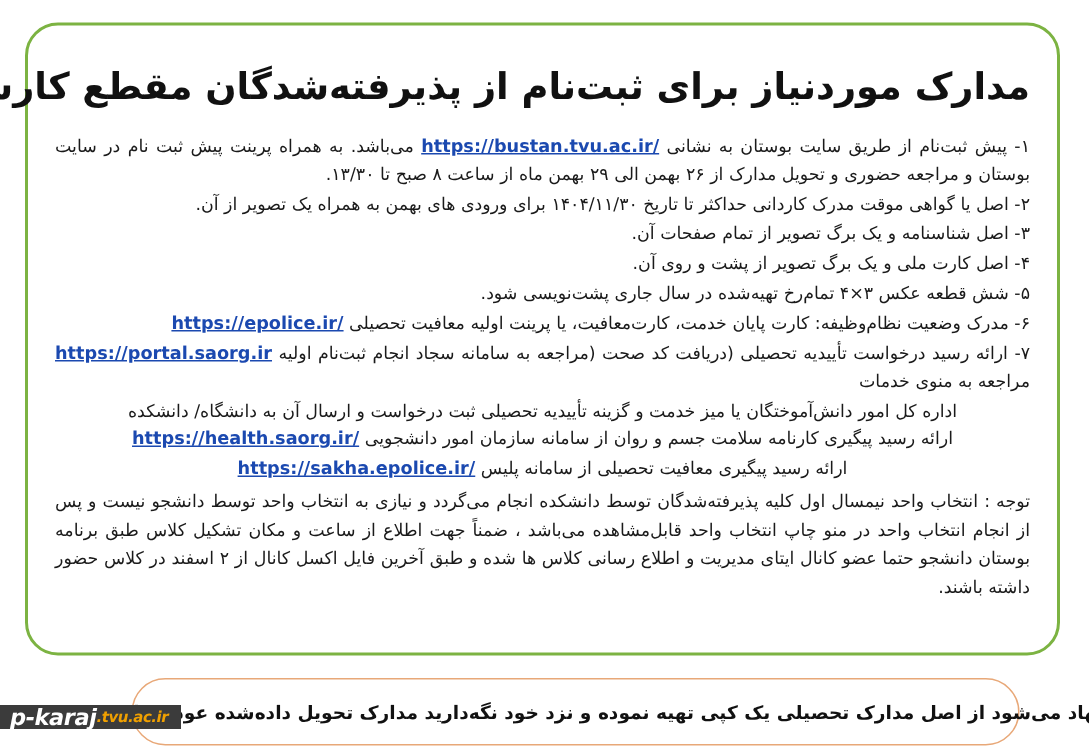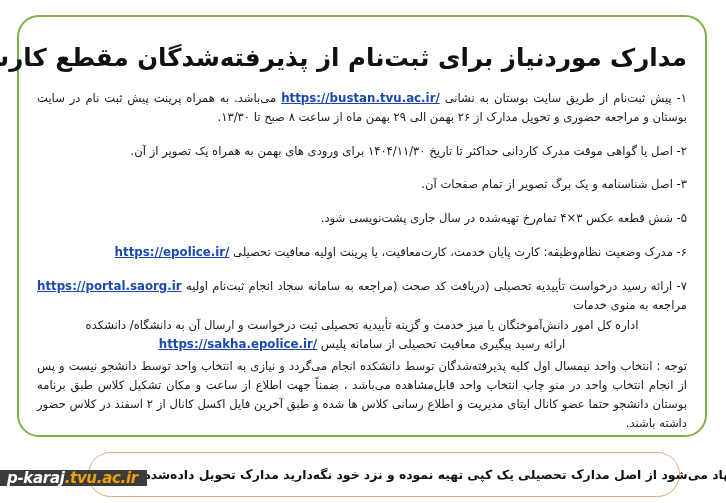--- a/index.html
+++ b/index.html
@@ -57,21 +57,21 @@
     margin: 0;
     padding: 0;
     list-style: none;
   }
   .item {
     font-size: 11.6px;
     line-height: 1.62;
     color: #1a1a1a;
     text-align: justify;
     text-align-last: right;
-    margin: 15px 0 1px 0;
+    margin: 0 0 1px 0;
     padding: 0;
   }
   
   .subline {
     font-size: 11.6px;
     line-height: 1.62;
     color: #1a1a1a;
     text-align: center;
     margin: 0;
   }
@@ -136,21 +136,21 @@
     color: #ffffff;
     font-weight: bold;
     font-style: italic;
     font-size: 15px;
     letter-spacing: -0.3px;
   }
   .wm-b {
     color: #f0a000;
     font-weight: bold;
     font-style: italic;
-    font-size: 15px;
+    font-size: 10px;
     letter-spacing: -0.3px;
   }
 </style>
 </head>
 <body>
 
 <div class="main-panel">
   <div class="panel-inner">
 
     <div class="doc-title">مدارک موردنیاز برای ثبت‌نام از پذیرفته‌شدگان مقطع کارشناسی ناپیوسته</div>
@@ -167,40 +167,48 @@
       <p class="item" style="text-align:center">
         <span>۲-</span>
         <span>اصل یا گواهی موقت مدرک کاردانی حداکثر تا تاریخ ۱۴۰۴/۱۱/۳۰ برای ورودی های بهمن به همراه یک تصویر از آن.</span>
       </p>
 
       <p class="item" style="text-align:center">
         <span>۳-</span>
         <span>اصل شناسنامه و یک برگ تصویر از تمام صفحات آن.</span>
       </p>
 
+      <p class="item" style="text-align:center">
+        <span>۴-</span>
+        <span>اصل کارت ملی و یک برگ تصویر از پشت و روی آن.</span>
+      </p>
 
       <p class="item" style="text-align:center">
         <span>۵-</span>
         <span>شش قطعه عکس ۳×۴ تمام‌رخ تهیه‌شده در سال جاری پشت‌نویسی شود.</span>
       </p>
 
       <p class="item" style="text-align:left">
         <span>۶-</span>
         <span>مدرک وضعیت نظام‌وظیفه: کارت پایان خدمت، کارت‌معافیت، یا پرینت اولیه معافیت تحصیلی</span>
         <a class="doc-link" href="#">https://epolice.ir/</a>
       </p>
 
       <p class="item">
         <span>۷-</span>
         <span>ارائه رسید درخواست تأییدیه تحصیلی (دریافت کد صحت (مراجعه به سامانه سجاد انجام ثبت‌نام اولیه</span>
         <a class="doc-link" href="#">https://portal.saorg.ir</a><span>مراجعه به منوی خدمات</span>
       </p>
       <p class="subline" style="">اداره کل امور دانش‌آموختگان یا میز خدمت و گزینه تأییدیه تحصیلی ثبت درخواست و ارسال آن به دانشگاه/ دانشکده</p>
 
       <p class="subline">
+        <span>ارائه رسید پیگیری کارنامه سلامت جسم و روان از سامانه سازمان امور دانشجویی</span>
+        <a class="doc-link" href="#">https://health.saorg.ir/</a>
+      </p>
+      <p class="subline">
         <span>ارائه رسید پیگیری معافیت تحصیلی از سامانه پلیس</span>
         <a class="doc-link" href="#">https://sakha.epolice.ir/</a>
       </p>
 
 
 
       <p class="note-block">توجه : انتخاب واحد نیمسال اول کلیه پذیرفته‌شدگان توسط دانشکده انجام می‌گردد و نیازی به انتخاب واحد توسط دانشجو نیست و پس از انجام انتخاب واحد در منو چاپ انتخاب واحد قابل‌مشاهده می‌باشد ، ضمناً جهت اطلاع از ساعت و مکان تشکیل کلاس طبق برنامه بوستان دانشجو حتما عضو کانال ایتای مدیریت و اطلاع رسانی کلاس ها شده و طبق آخرین فایل اکسل کانال از ۲ اسفند در کلاس حضور داشته باشند.</p>
 
     </div>
   </div>

